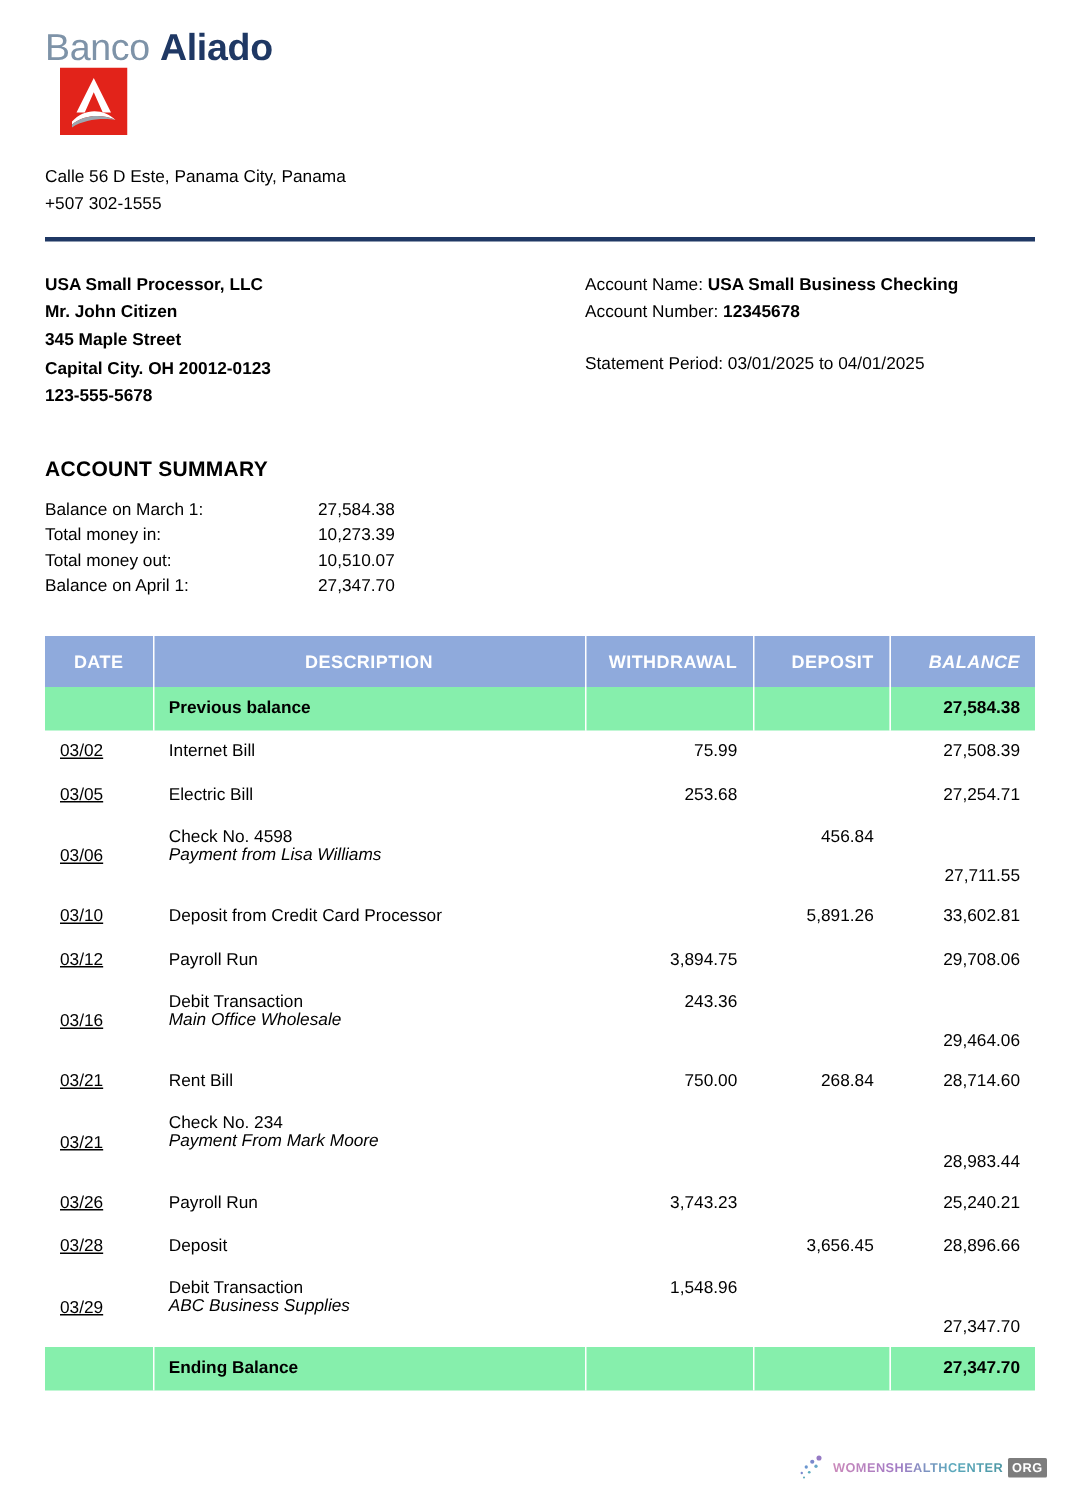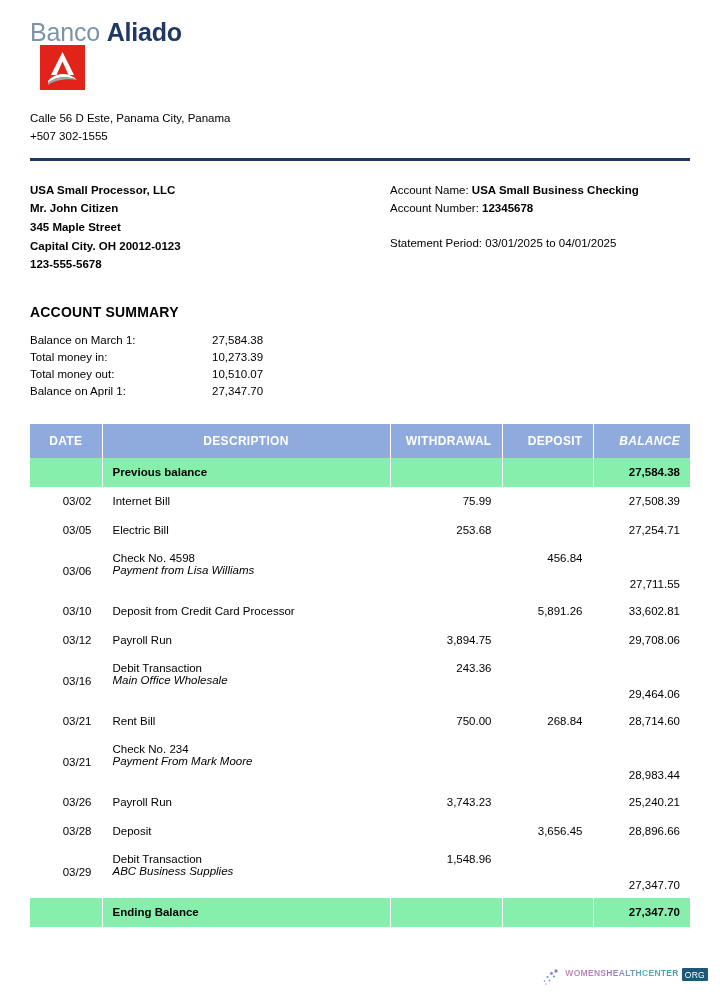--- a/index.html
+++ b/index.html
@@ -147,62 +147,62 @@
   table.txn tbody td:last-child { border-right: none; }
 
   tr.band td {
     background: #86efac;
     height: 29px;
     font-weight: bold;
   }
   tr.txn-row td { height: 29px; }
   tr.txn-row.two-line td { height: 52px; }
 
-  .cell-date { text-align: right; }
+  .cell-date { text-align: left; text-decoration: underline; }
   .cell-desc { text-align: left; }
   .cell-num  { text-align: right; }
 
   .desc-main { display: block; }
   .desc-sub {
     display: block;
     font-style: italic;
     margin-top: 0;
   }
 
   
   .two-line .cell-num.top-align,
   .two-line .cell-desc { vertical-align: top; padding-top: 7px; }
   .two-line .cell-num.bottom-align { vertical-align: bottom; padding-bottom: 7px; }
 
   
   .watermark {
     position: absolute;
-    right: 12px;
+    right: 22px;
     bottom: 12px;
     display: flex;
-    align-items: flex-start;
+    align-items: center;
     height: 20px;
     opacity: 0.92;
   }
   .wm-dots { width: 20px; height: 18px; margin-right: 3px; }
   .wm-text {
     font-size: 8.5px;
     letter-spacing: 0.3px;
     font-weight: bold;
     background: linear-gradient(90deg, #C77FB4 0%, #9B6FC0 38%, #4FA3B8 70%, #3E8E9C 100%);
     -webkit-background-clip: text;
     background-clip: text;
     color: transparent;
   }
   .wm-badge {
     margin-left: 3px;
-    background: #0c4a6e;
+    background: #737373;
     color: #ffffff;
     font-size: 8.5px;
-    font-weight: normal;
+    font-weight: bold;
     padding: 1.5px 3px;
     letter-spacing: 0.3px;
     border-radius: 1px;
   }
 </style>
 </head>
 <body>
 
 <div class="page">
 

